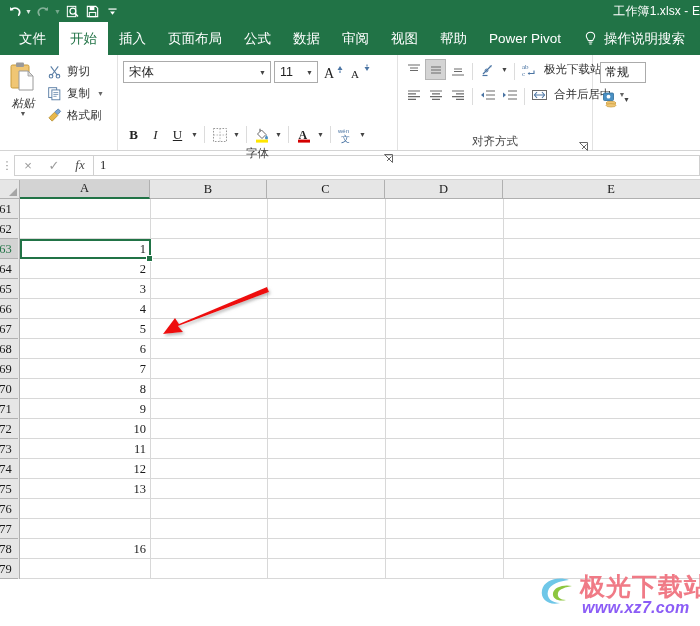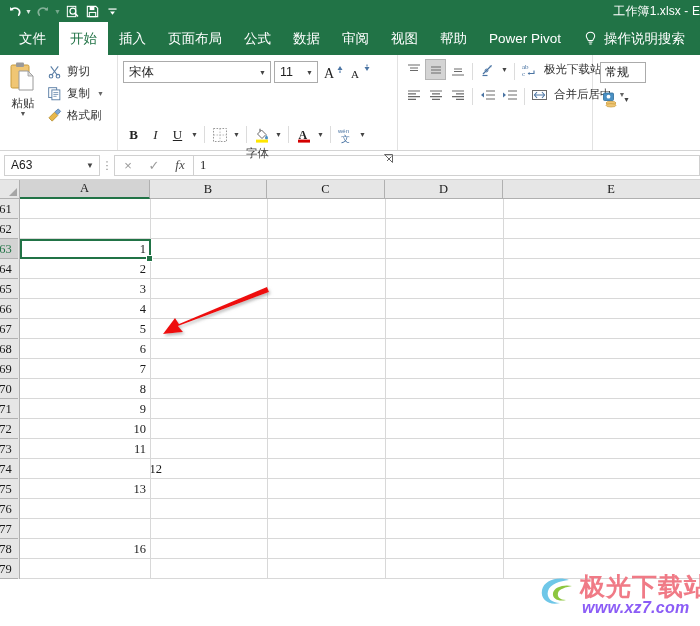--- a/index.html
+++ b/index.html
@@ -160,20 +160,21 @@
   }
   .paste-icon {
     width: 32px;
     height: 34px;
     position: relative;
   }
   .paste-label {
     font-size: 11.5px;
     color: #333;
     margin-top: 1px;
+    font-style: italic;
   }
   .paste-caret {
     font-size: 7px;
     color: #555;
     line-height: 8px;
     margin-top: -1px;
   }
   .clip-list {
     display: flex;
     flex-direction: column;
@@ -868,20 +869,29 @@
                     <path d="M11 5 L13.5 8 L11 11" stroke="#4a74a3" stroke-width="1.1" fill="none"></path>
                     <path d="M3.5 8 h10" stroke="#4a74a3" stroke-width="1"></path>
                   </svg>
               </span>
               <span>合并后居中</span>
               <span class="mini-caret">▼</span>
             </div>
           </div>
         </div>
       </div>
+      <div class="rgroup-label">
+        <span>对齐方式</span>
+        <span class="dialog-launcher">
+          <svg width="9" height="9" viewBox="0 0 9 9">
+              <path d="M0.5 0.5 h8 v8 z" fill="none" stroke="#666" stroke-width="1"></path>
+              <path d="M7.5 2.5 L3 7" stroke="#666" stroke-width="1"></path>
+            </svg>
+        </span>
+      </div>
     </div>
 
     <div class="rgroup g-num">
       <div class="rgroup-body" style="flex-direction:column; padding-top:6px;">
         <div class="num-box">
           <span>常规</span>
         </div>
         <div class="num-row2">
           <div class="abtn">
             <svg width="18" height="17" viewBox="0 0 18 17">
@@ -892,24 +902,20 @@
               </svg>
           </div>
           <div class="split-caret">▼</div>
         </div>
       </div>
       <div class="rgroup-label"></div>
     </div>
   </div>
 
   <div class="formula-bar">
-    <div class="name-box">
-      <span>A63</span>
-      <span class="name-caret">▼</span>
-    </div>
     <div class="fb-dots">⋮</div>
     <div class="fb-btns">
       <div class="fb-btn">×</div>
       <div class="fb-btn">✓</div>
       <div class="fb-btn fx">fx</div>
     </div>
     <div class="fb-input">1</div>
   </div>
 
   <div class="grid-wrap">
@@ -963,21 +969,21 @@
         <div class="cellval" style="left: 0px; width: 130px; top: 160px;">7</div>
         <div class="hline" style="top: 199px;"></div>
         <div class="cellval" style="left: 0px; width: 130px; top: 180px;">8</div>
         <div class="hline" style="top: 219px;"></div>
         <div class="cellval" style="left: 0px; width: 130px; top: 200px;">9</div>
         <div class="hline" style="top: 239px;"></div>
         <div class="cellval" style="left: 0px; width: 130px; top: 220px;">10</div>
         <div class="hline" style="top: 259px;"></div>
         <div class="cellval" style="left: 0px; width: 130px; top: 240px;">11</div>
         <div class="hline" style="top: 279px;"></div>
-        <div class="cellval" style="left: 16px; width: 130px; top: 260px; text-align: right;">12</div>
+        <div class="cellval" style="left: 0px; width: 130px; top: 260px; text-align: right;">12</div>
         <div class="hline" style="top: 299px;"></div>
         <div class="cellval" style="left: 0px; width: 130px; top: 280px;">13</div>
         <div class="hline" style="top: 319px;"></div>
         <div class="hline" style="top: 339px;"></div>
         <div class="hline" style="top: 359px;"></div>
         <div class="cellval" style="left: 0px; width: 130px; top: 340px;">16</div>
         <div class="hline" style="top: 379px;"></div>
         <div class="vline" style="left: 130px;"></div>
         <div class="vline" style="left: 247px;"></div>
         <div class="vline" style="left: 365px;"></div>

